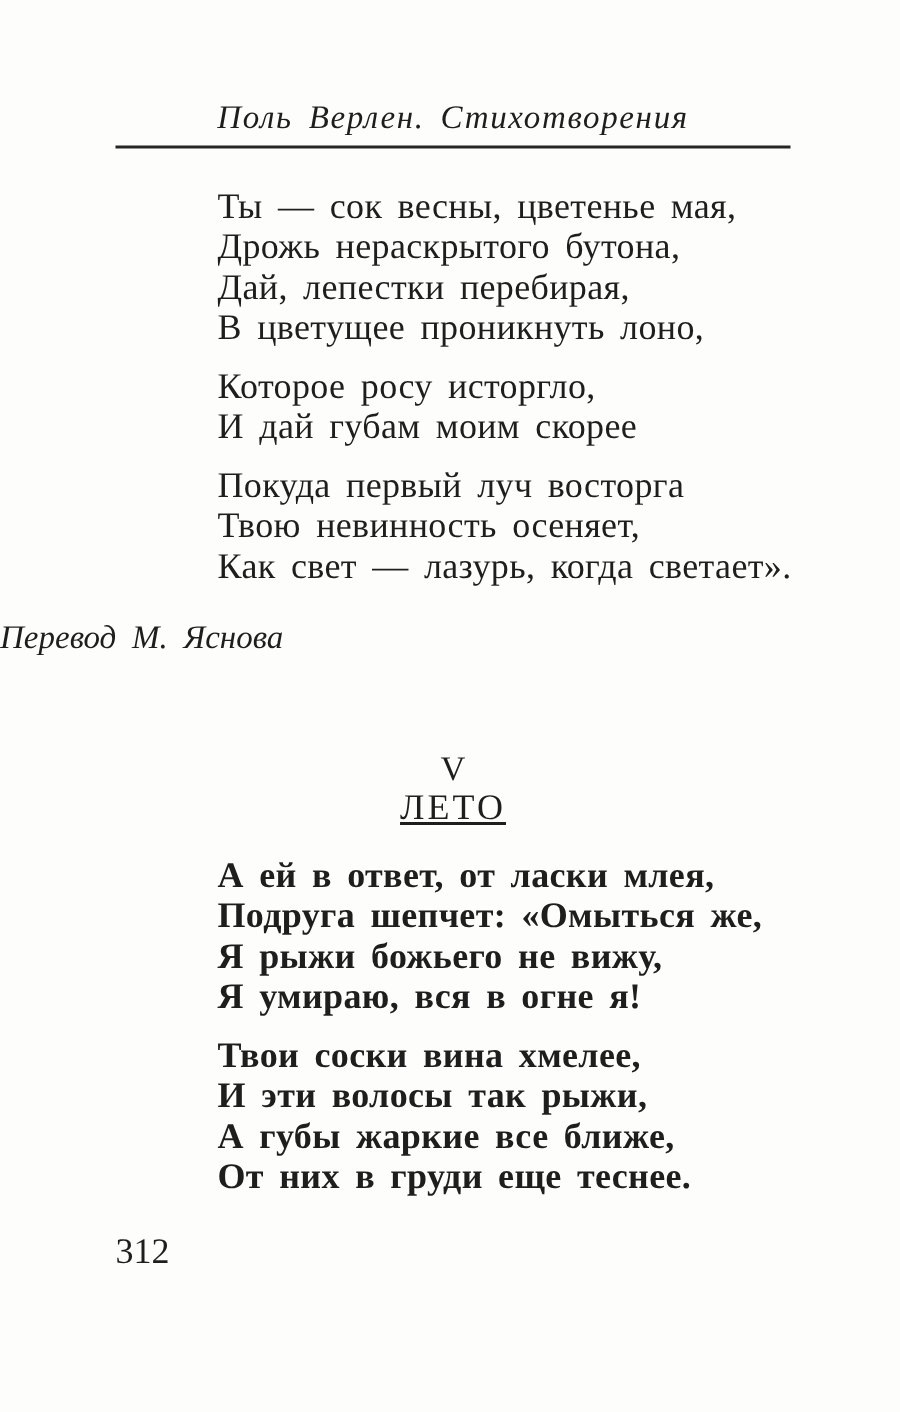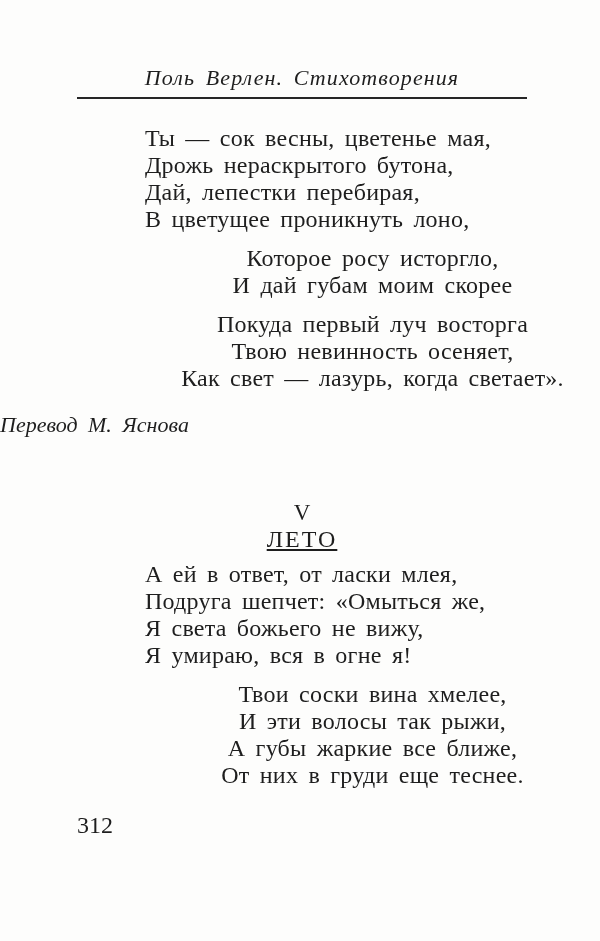--- a/index.html
+++ b/index.html
@@ -38,22 +38,22 @@
     margin: 7px 0 0 0;
     width: 450px;
     height: 2px;
     background: var(--rule);
   }
   
   .poem {
     margin-left: 145px;
   }
   .poem-1 { margin-top: 26px; }
-  .poem-2 { margin-top: 8px; }
-  .stanza + .stanza { margin-top: 12px; text-align: center; }
+  .poem-2 { margin-top: 18px; font-weight: bold; }
+  .stanza + .stanza { margin-top: 12px; }
   .line {
     font-size: 24px;
     line-height: 27px;
     word-spacing: 4px;
     letter-spacing: 0.01em;
     white-space: nowrap;
   }
   .attribution {
     margin-top: 20px;
     font-style: italic;
@@ -121,21 +121,21 @@
 
     <section class="poem-heading">
       <div class="poem-number">V</div>
       <div class="poem-title">ЛЕТО</div>
     </section>
 
     <section class="poem poem-2">
       <div class="stanza">
         <div class="line">А ей в ответ, от ласки млея,</div>
         <div class="line">Подруга шепчет: «Омыться же,</div>
-        <div class="line">Я света божьего не вижу,</div>
+        <div class="line">Я рыжи божьего не вижу,</div>
         <div class="line">Я умираю, вся в огне я!</div>
       </div>
       <div class="stanza">
         <div class="line">Твои соски вина хмелее,</div>
         <div class="line">И эти волосы так рыжи,</div>
         <div class="line">А губы жаркие все ближе,</div>
         <div class="line">От них в груди еще теснее.</div>
       </div>
     </section>
 

